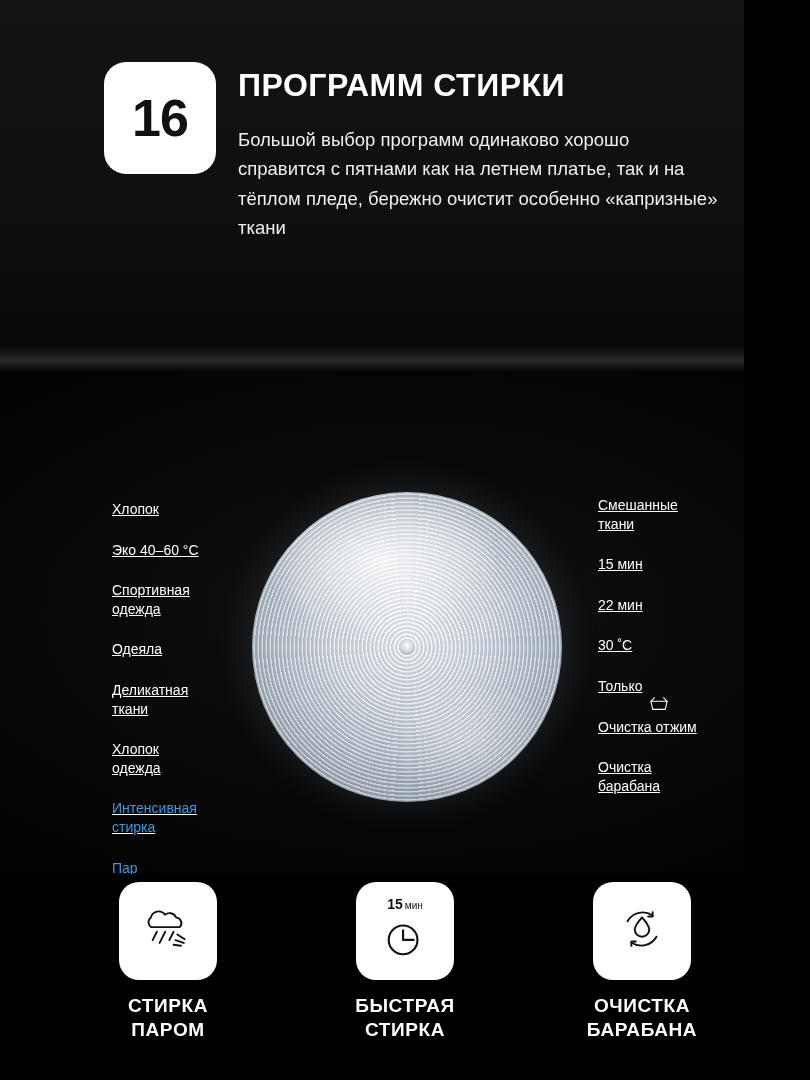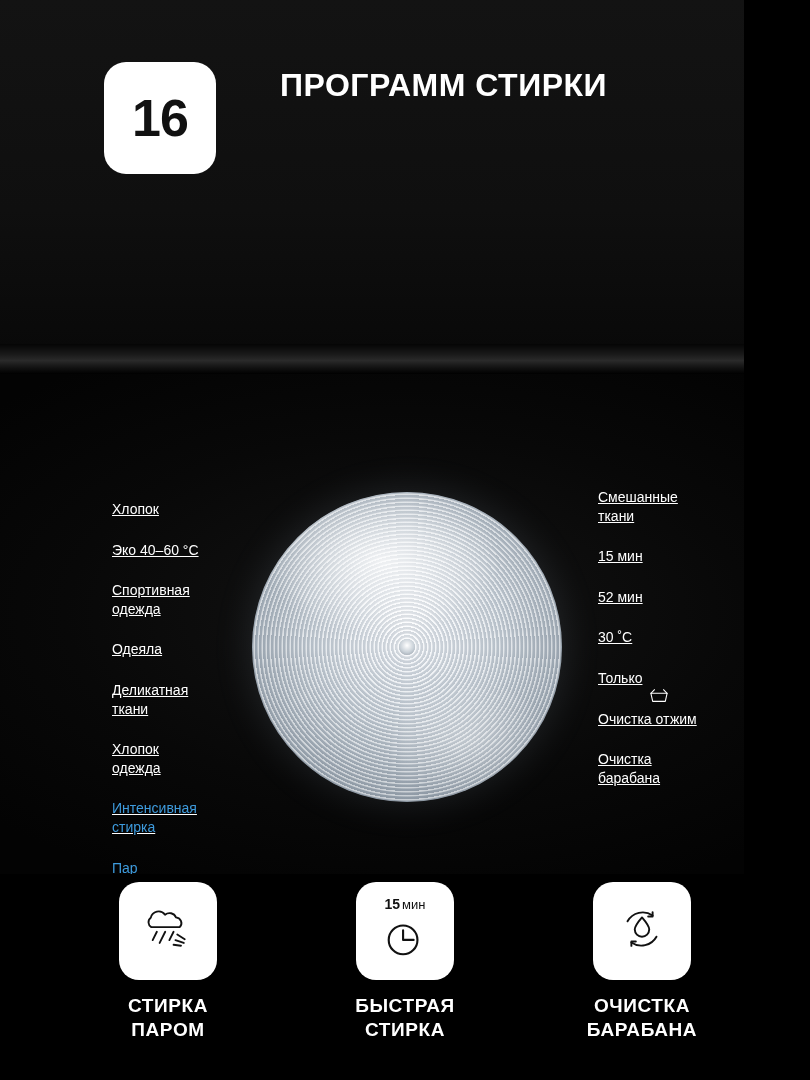--- a/index.html
+++ b/index.html
@@ -51,21 +51,21 @@
     flex: 0 0 auto;
   }
   .badge-number {
     color: #111111;
     font-size: 52px;
     font-weight: 700;
     letter-spacing: -1px;
     line-height: 1;
   }
   .hero-text {
-    margin-left: 64px;
+    margin-left: 22px;
     width: 480px;
   }
   .hero-title {
     font-size: 32px;
     font-weight: 700;
     letter-spacing: 0.5px;
     line-height: 1.1;
     margin: 6px 0 22px 0;
     color: #ffffff;
   }
@@ -144,21 +144,21 @@
 
   
   .prog-list {
     position: absolute;
     font-size: 14px;
     line-height: 1.33;
     color: #ffffff;
     text-decoration: underline;
   }
   .prog-list.left { left: 112px; top: 126px; width: 120px; }
-  .prog-list.right { left: 598px; top: 114px; width: 130px; }
+  .prog-list.right { left: 598px; top: 122px; width: 130px; }
   .prog-item {
     margin-bottom: 22px;
     white-space: pre-line;
     display: flex;
     align-items: flex-start;
     gap: 6px;
   }
   .prog-item.accent { color: #3e9bdd; }
   .prog-item .mini-icon {
     display: inline-block;
@@ -212,37 +212,38 @@
     position: absolute;
     top: 14px;
     left: 50%;
     transform: translateX(-50%);
     color: #111;
     font-size: 14px;
     font-weight: 700;
     white-space: nowrap;
   }
   .tile .qmin .unit {
-    font-size: 13px;
+    font-size: 10px;
     font-weight: 400;
     margin-left: 2px;
   }
 </style>
 </head>
 <body>
 
 <div class="page">
 
   <section class="hero">
     <div class="hero-inner">
       <div class="badge">
         <span class="badge-number">16</span>
       </div>
       <div class="hero-text">
         <h1 class="hero-title">ПРОГРАММ СТИРКИ</h1>
+        <p class="hero-desc">Большой выбор программ одинаково хорошо справится с пятнами как на летнем платье, так и на тёплом пледе, бережно очистит особенно «капризные» ткани</p>
       </div>
     </div>
   </section>
 
   <div class="divider-band"></div>
 
   <section class="machine">
 
     <div class="drum-wrap">
       <div class="drum-outer">
@@ -291,21 +292,21 @@
 
     <div class="prog-list right">
       <div class="prog-item">
         <span>Смешанные
 ткани</span>
       </div>
       <div class="prog-item">
         <span>15 мин</span>
       </div>
       <div class="prog-item">
-        <span>52 мин</span>
+        <span>22 мин</span>
       </div>
       <div class="prog-item">
         <span>30 ˚С</span>
       </div>
       <div class="prog-item">
         <span>Только</span>
         <span class="mini-icon">
           <svg viewBox="0 0 24 20" width="22" height="18" fill="none" stroke="#ffffff" stroke-width="1.2" stroke-linecap="round" stroke-linejoin="round">
             <path d="M3 7h18l-2 9H5L3 7z"></path>
             <path d="M3 7l4-4M21 7l-4-4"></path>

